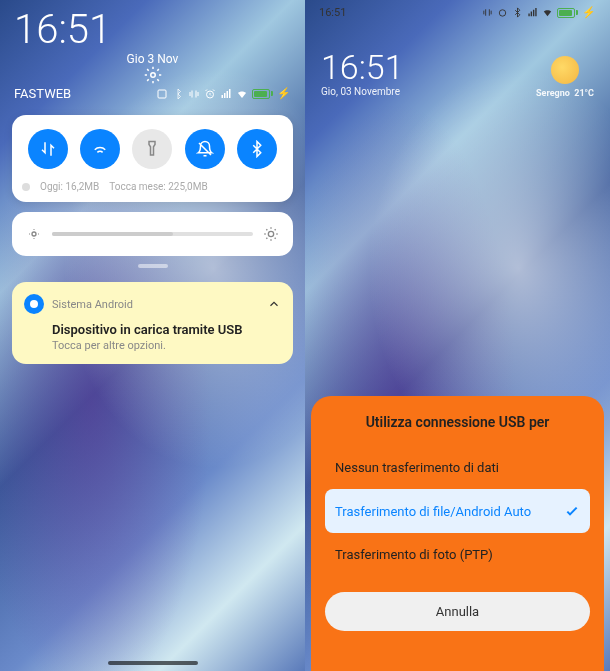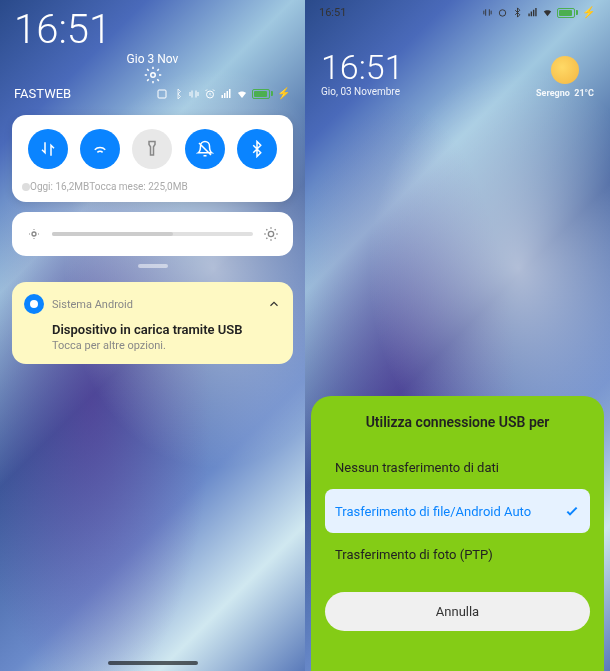--- a/index.html
+++ b/index.html
@@ -23,21 +23,21 @@
   .battery-body { width: 18px; height: 10px; border: 1px solid #4caf50; border-radius: 2px; position: relative; }
   .battery-fill { position: absolute; left: 1px; top: 1px; bottom: 1px; width: 80%; background: #4caf50; border-radius: 1px; }
   .battery-cap { width: 2px; height: 5px; background: #4caf50; border-radius: 0 1px 1px 0; }
   
   .qs-panel { margin: 10px 12px; background: #fff; border-radius: 14px; padding: 14px 10px 10px; box-shadow: 0 2px 8px rgba(0,0,0,0.1); }
   .qs-toggles { display: flex; justify-content: space-around; }
   .qs-btn { width: 40px; height: 40px; border-radius: 50%; display: flex; align-items: center; justify-content: center; cursor: pointer; }
   .qs-on { background: #0a84ff; color: #fff; }
   .qs-off { background: #e8e8e8; color: #888; }
   .qs-btn svg { width: 18px; height: 18px; }
-  .data-usage { margin-top: 12px; font-size: 10px; color: #aaa; display: flex; gap: 0; align-items: center; }
+  .data-usage { margin-top: 12px; font-size: 10px; color: #aaa; display: flex; gap: 10px; align-items: center; }
   .dot { width: 8px; height: 8px; border-radius: 50%; background: #ddd; }
   
   .brightness { margin: 0 12px; background: #fff; border-radius: 14px; padding: 14px; display: flex; align-items: center; gap: 10px; }
   .bright-icon { width: 16px; height: 16px; color: #888; }
   .bright-track { flex: 1; height: 4px; background: #e0e0e0; border-radius: 2px; position: relative; }
   .bright-fill { position: absolute; left: 0; top: 0; bottom: 0; width: 60%; background: #ccc; border-radius: 2px; }
   
   .handle { width: 30px; height: 4px; background: rgba(255,255,255,0.5); border-radius: 2px; margin: 8px auto; }
   
   .notif { margin: 6px 12px; background: #fef9c3; border-radius: 14px; padding: 12px; }
@@ -53,21 +53,21 @@
   
   .status-right { padding: 6px 14px; display: flex; justify-content: space-between; align-items: center; font-size: 11px; color: #333; }
   .sr-icons { display: flex; gap: 4px; align-items: center; }
   .hs-clock { position: absolute; top: 50px; left: 16px; color: #fff; }
   .hs-time { font-size: 34px; font-weight: 300; line-height: 1; }
   .hs-date { font-size: 10px; opacity: 0.9; margin-top: 2px; }
   .weather { position: absolute; top: 56px; right: 16px; text-align: center; color: #fff; }
   .sun { width: 28px; height: 28px; border-radius: 50%; background: radial-gradient(circle at 40% 40%, #ffd966, #f4b642); margin: 0 auto; }
   .weather-txt { font-size: 9px; margin-top: 4px; opacity: 0.9; font-weight: bold; }
   
-  .sheet { position: absolute; bottom: 0; left: 6px; right: 6px; background: #84cc16; border-radius: 20px 20px 0 0; padding: 18px 14px 40px; }
+  .sheet { position: absolute; bottom: 0; left: 6px; right: 6px; background: #f97316; border-radius: 20px 20px 0 0; padding: 18px 14px 40px; }
   .sheet-title { text-align: center; font-size: 14px; font-weight: 600; color: #222; margin-bottom: 16px; }
   .sheet-opt { padding: 14px 10px; font-size: 13px; color: #222; display: flex; justify-content: space-between; align-items: center; cursor: pointer; border-radius: 8px; }
   .sheet-opt.selected { background: #e6f2ff; color: #0a84ff; }
   .check { width: 16px; height: 16px; }
   .cancel-btn { margin: 16px auto 0; background: #f0f0f0; border-radius: 24px; padding: 12px; text-align: center; font-size: 13px; color: #333; cursor: pointer; }
 </style>
 </head>
 <body>
 
 <div class="phone">

